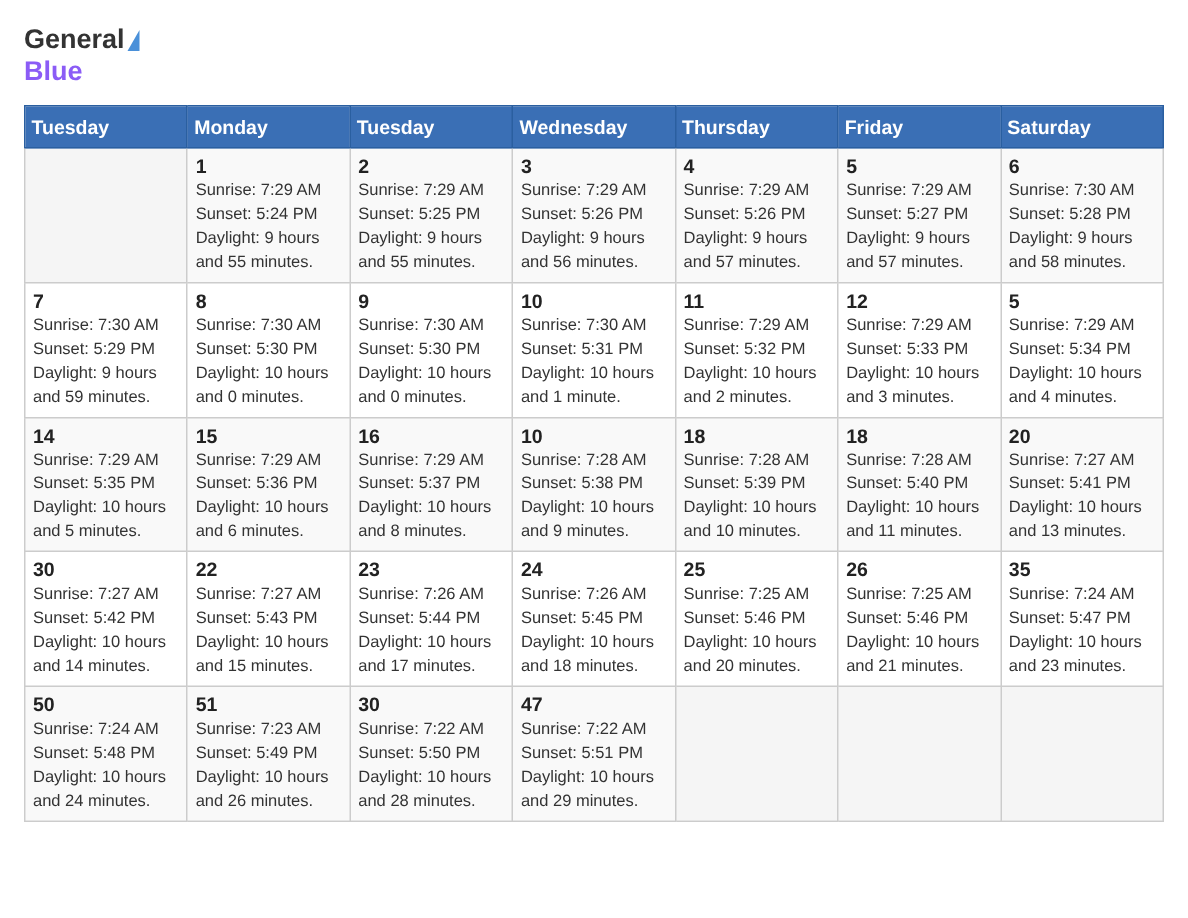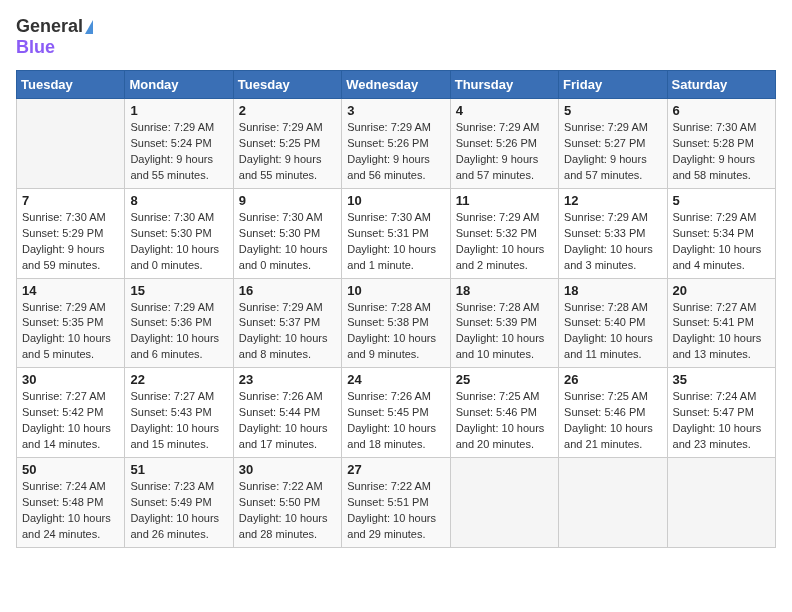--- a/index.html
+++ b/index.html
@@ -250,21 +250,21 @@
         </td>
         <td>
           <span class="day-num">51</span>
           <div class="day-info">Sunrise: 7:23 AM<br>Sunset: 5:49 PM<br>Daylight: 10 hours and 26 minutes.</div>
         </td>
         <td>
           <span class="day-num">30</span>
           <div class="day-info">Sunrise: 7:22 AM<br>Sunset: 5:50 PM<br>Daylight: 10 hours and 28 minutes.</div>
         </td>
         <td>
-          <span class="day-num">27</span>
+          <span class="day-num">47</span>
           <div class="day-info">Sunrise: 7:22 AM<br>Sunset: 5:51 PM<br>Daylight: 10 hours and 29 minutes.</div>
         </td>
         <td class="empty-cell"></td>
         <td class="empty-cell"></td>
         <td class="empty-cell"></td>
       </tr>
     </tbody>
 </table>
 
 </body></html>

